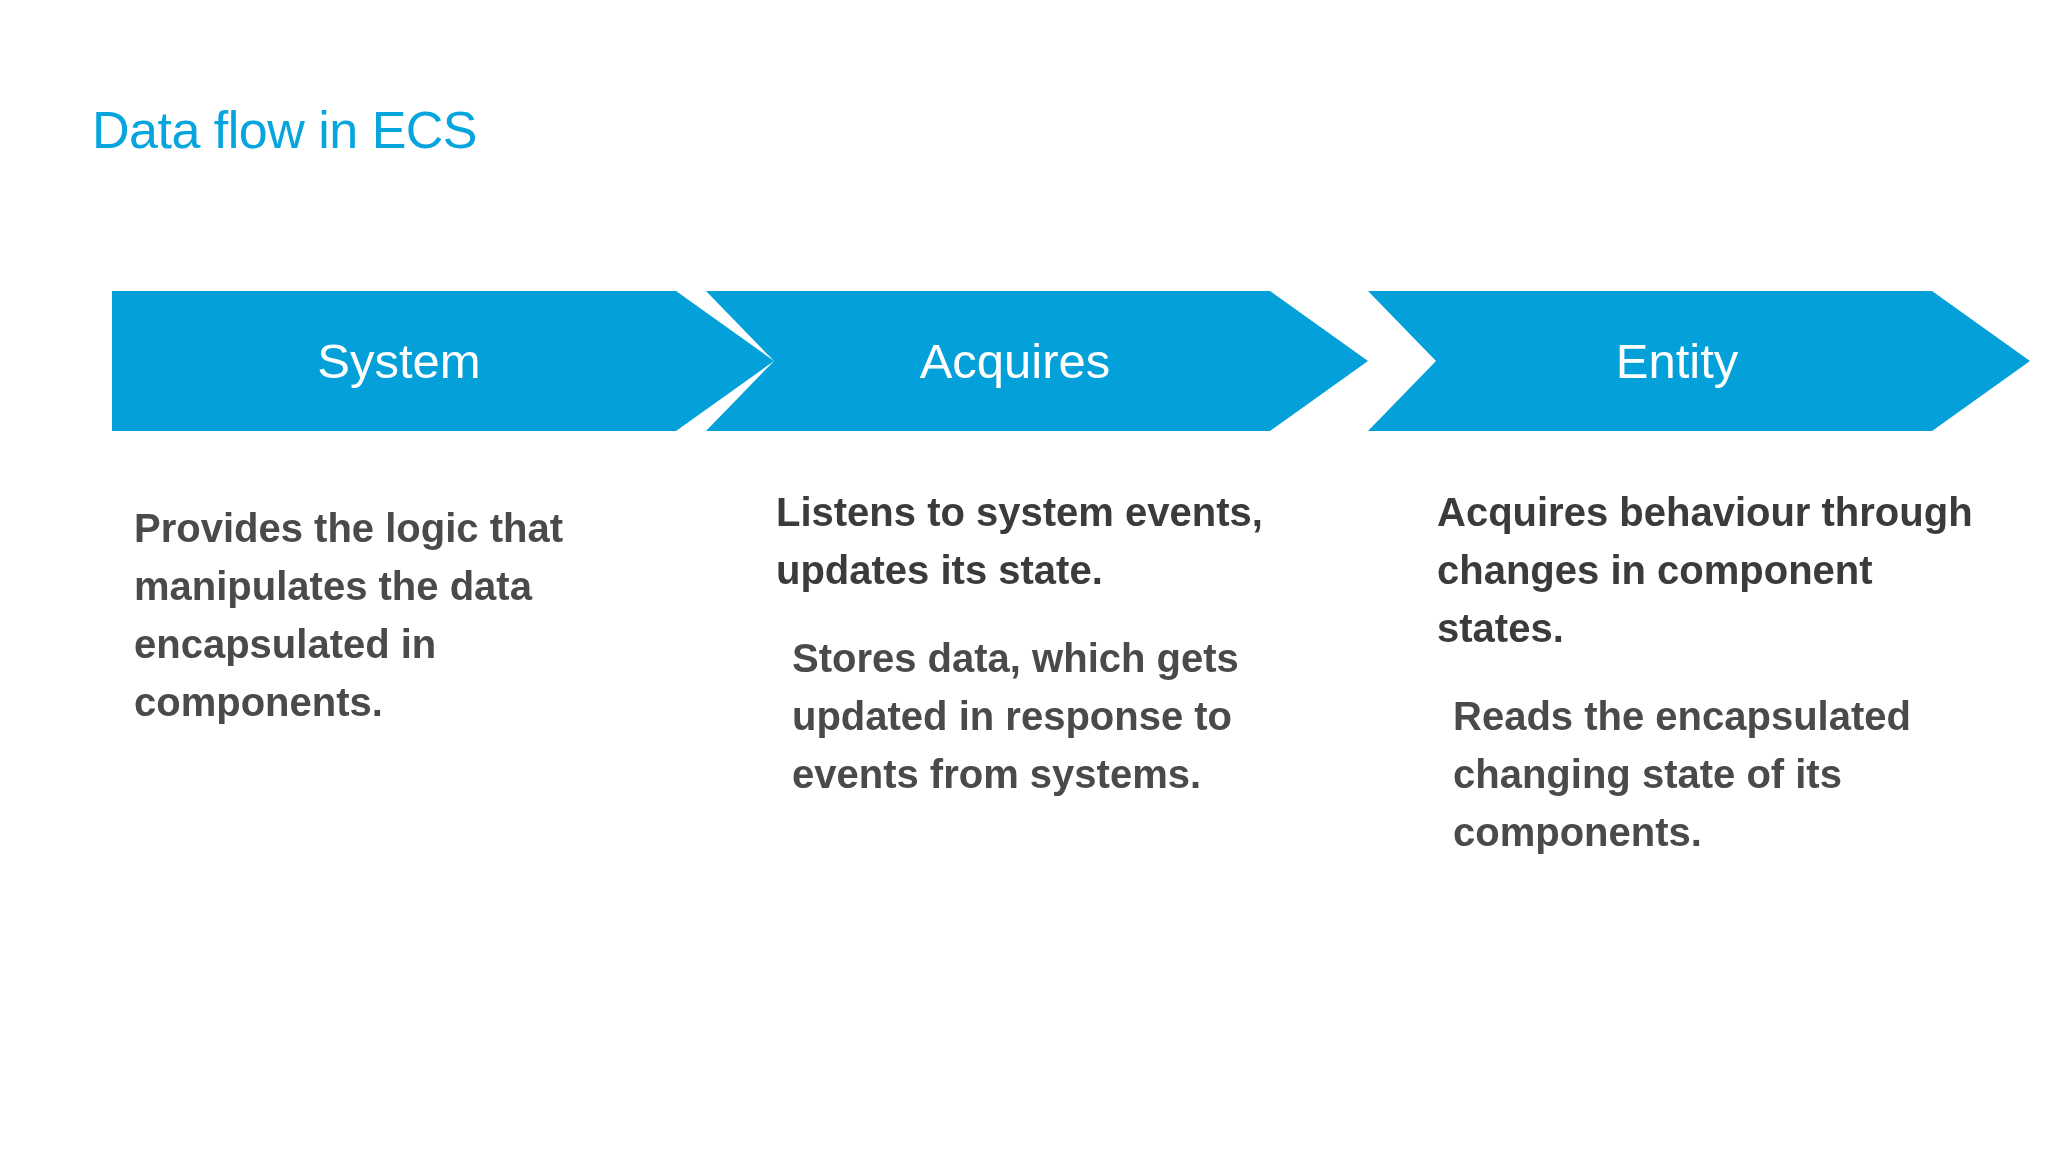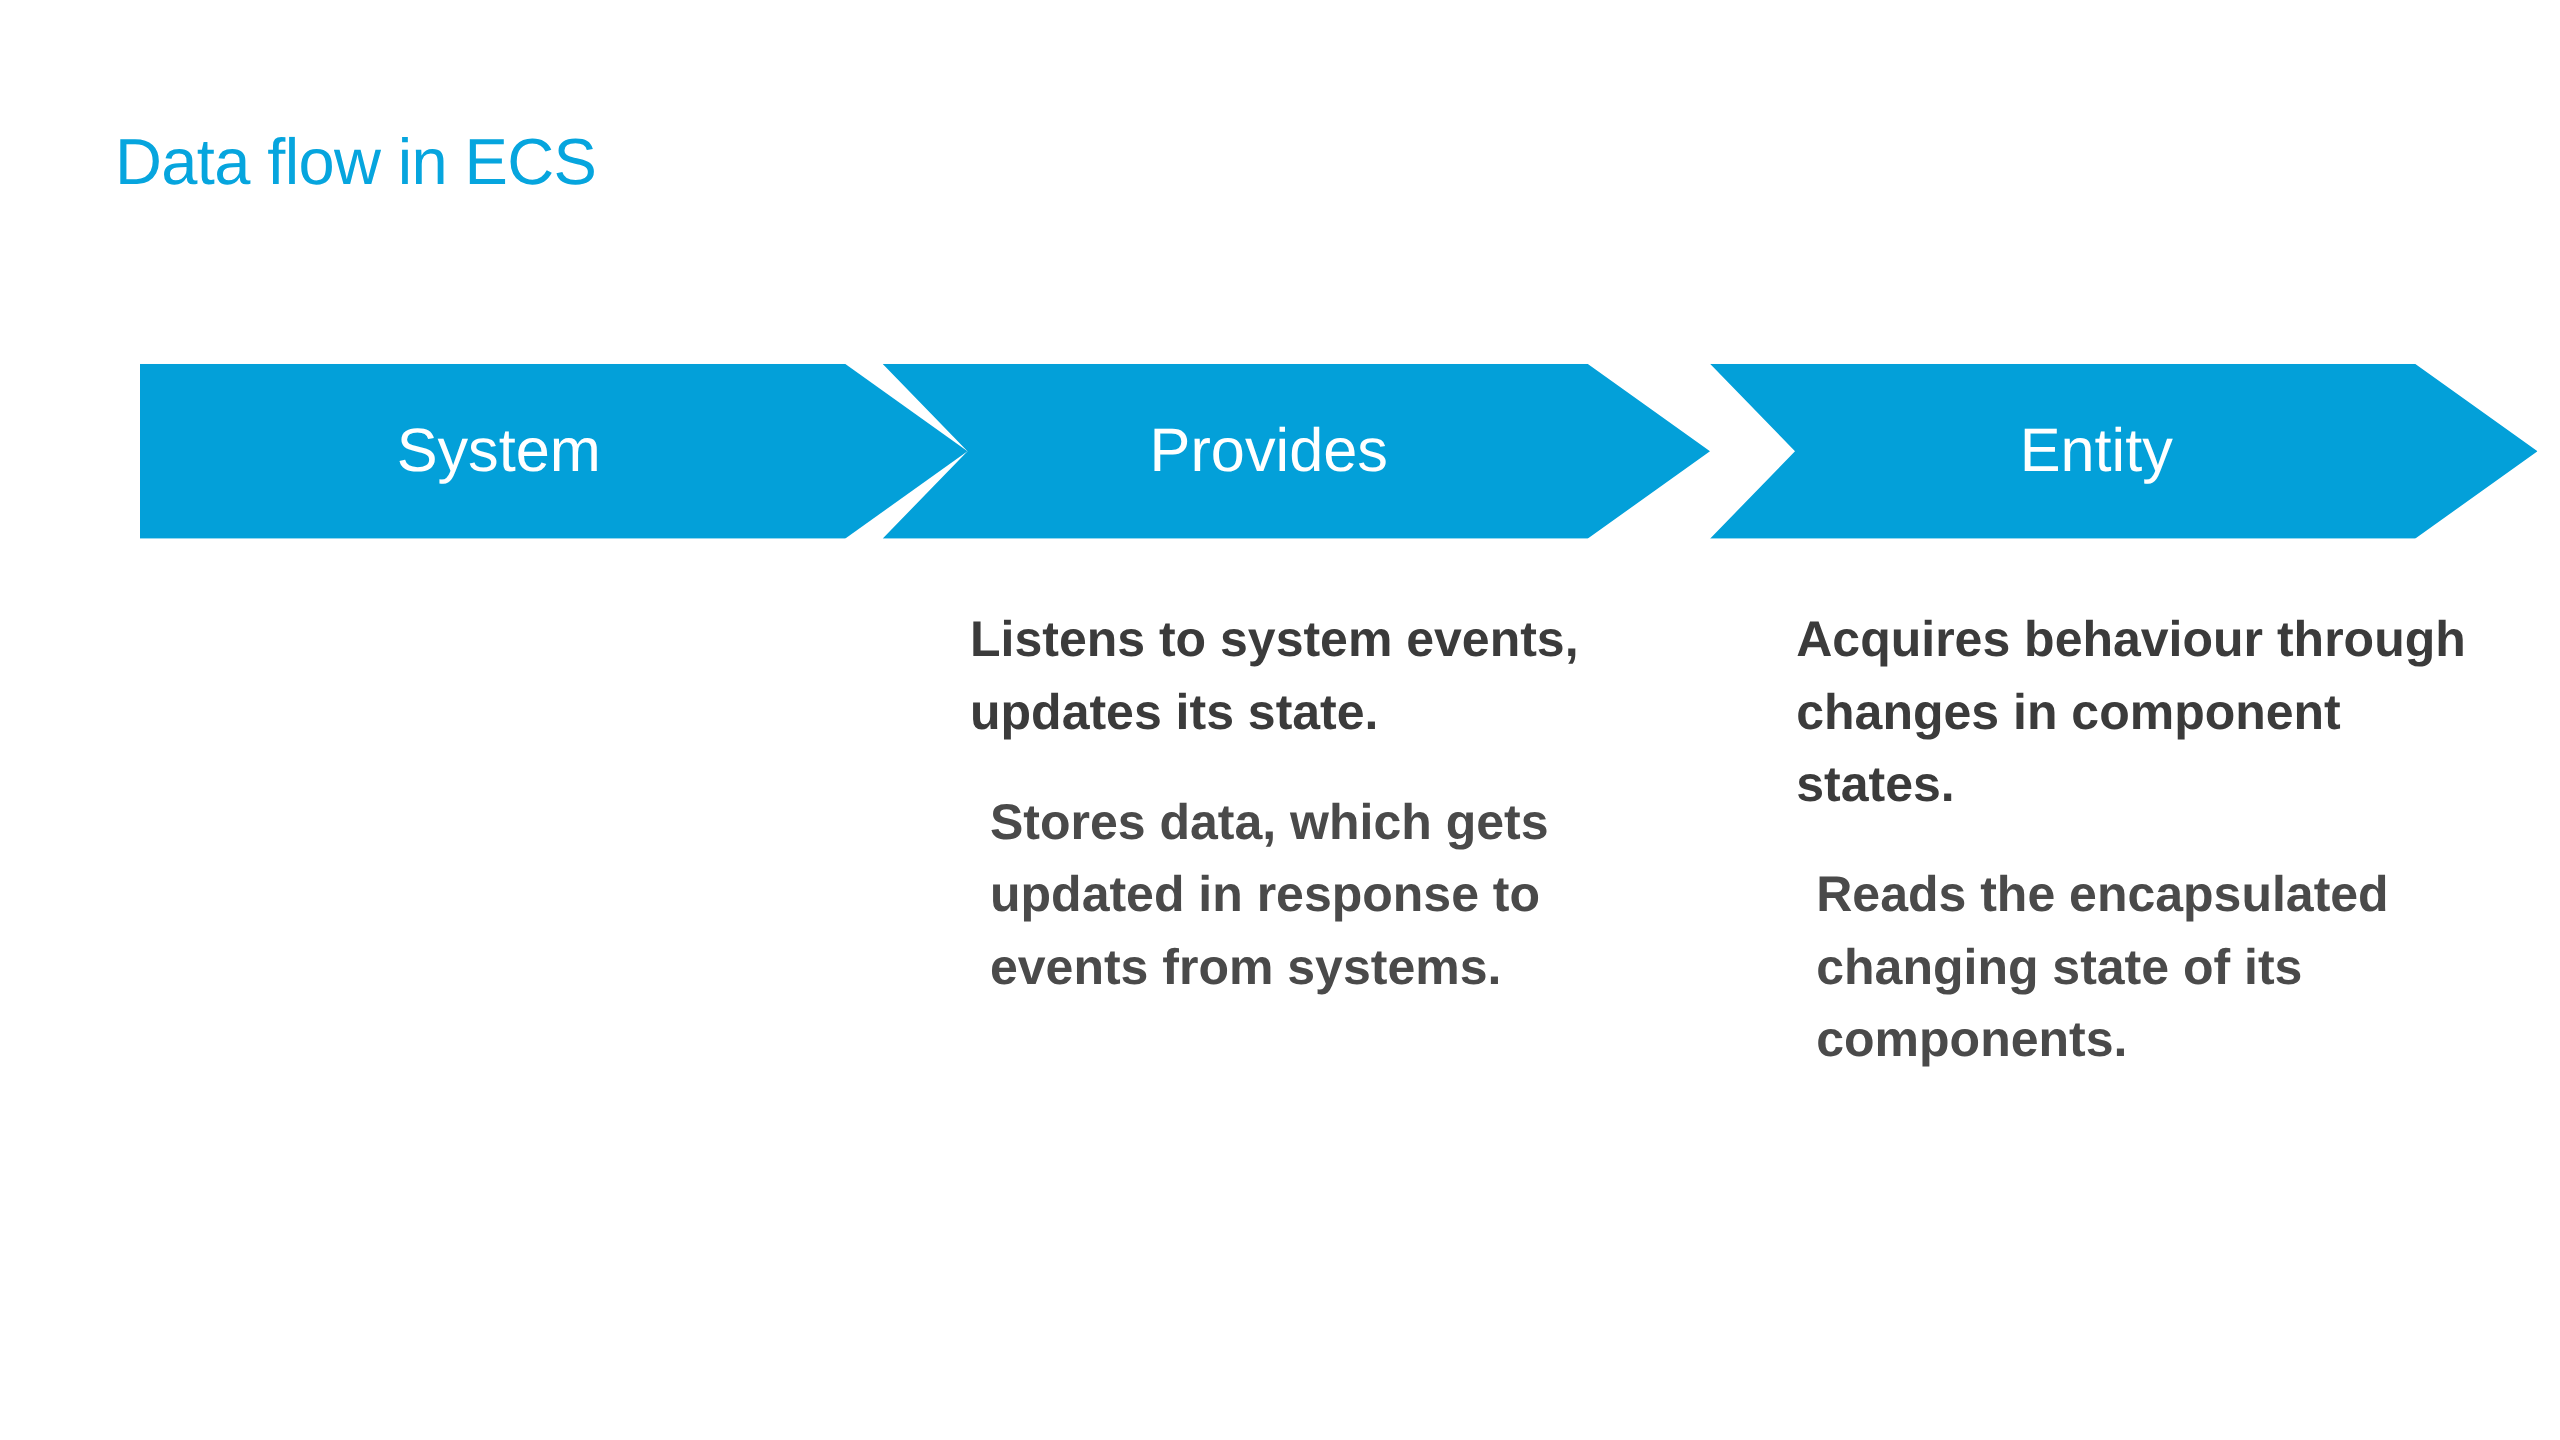--- a/index.html
+++ b/index.html
@@ -127,32 +127,33 @@
 
   <div class="slide-title">Data flow in ECS</div>
 
   <div class="chevron-band">
 
     <div class="chevron chevron-1">
       <span class="chevron-label">System</span>
     </div>
 
     <div class="chevron chevron-2">
-      <span class="chevron-label">Provides</span>
+      <span class="chevron-label">Acquires</span>
     </div>
 
     <div class="chevron chevron-3">
       <span class="chevron-label">Entity</span>
     </div>
 
   </div>
 
   <div class="columns">
 
     <div class="column col-1">
+      <p class="col-body">Provides the logic that manipulates the data encapsulated in components.</p>
     </div>
 
     <div class="column col-2">
       <p class="col-heading">Listens to system events, updates its state.</p>
       <p class="col-body">Stores data, which gets updated in response to events from systems.</p>
     </div>
 
     <div class="column col-3">
       <p class="col-heading">Acquires behaviour through changes in component states.</p>
       <p class="col-body">Reads the encapsulated changing state of its components.</p>

